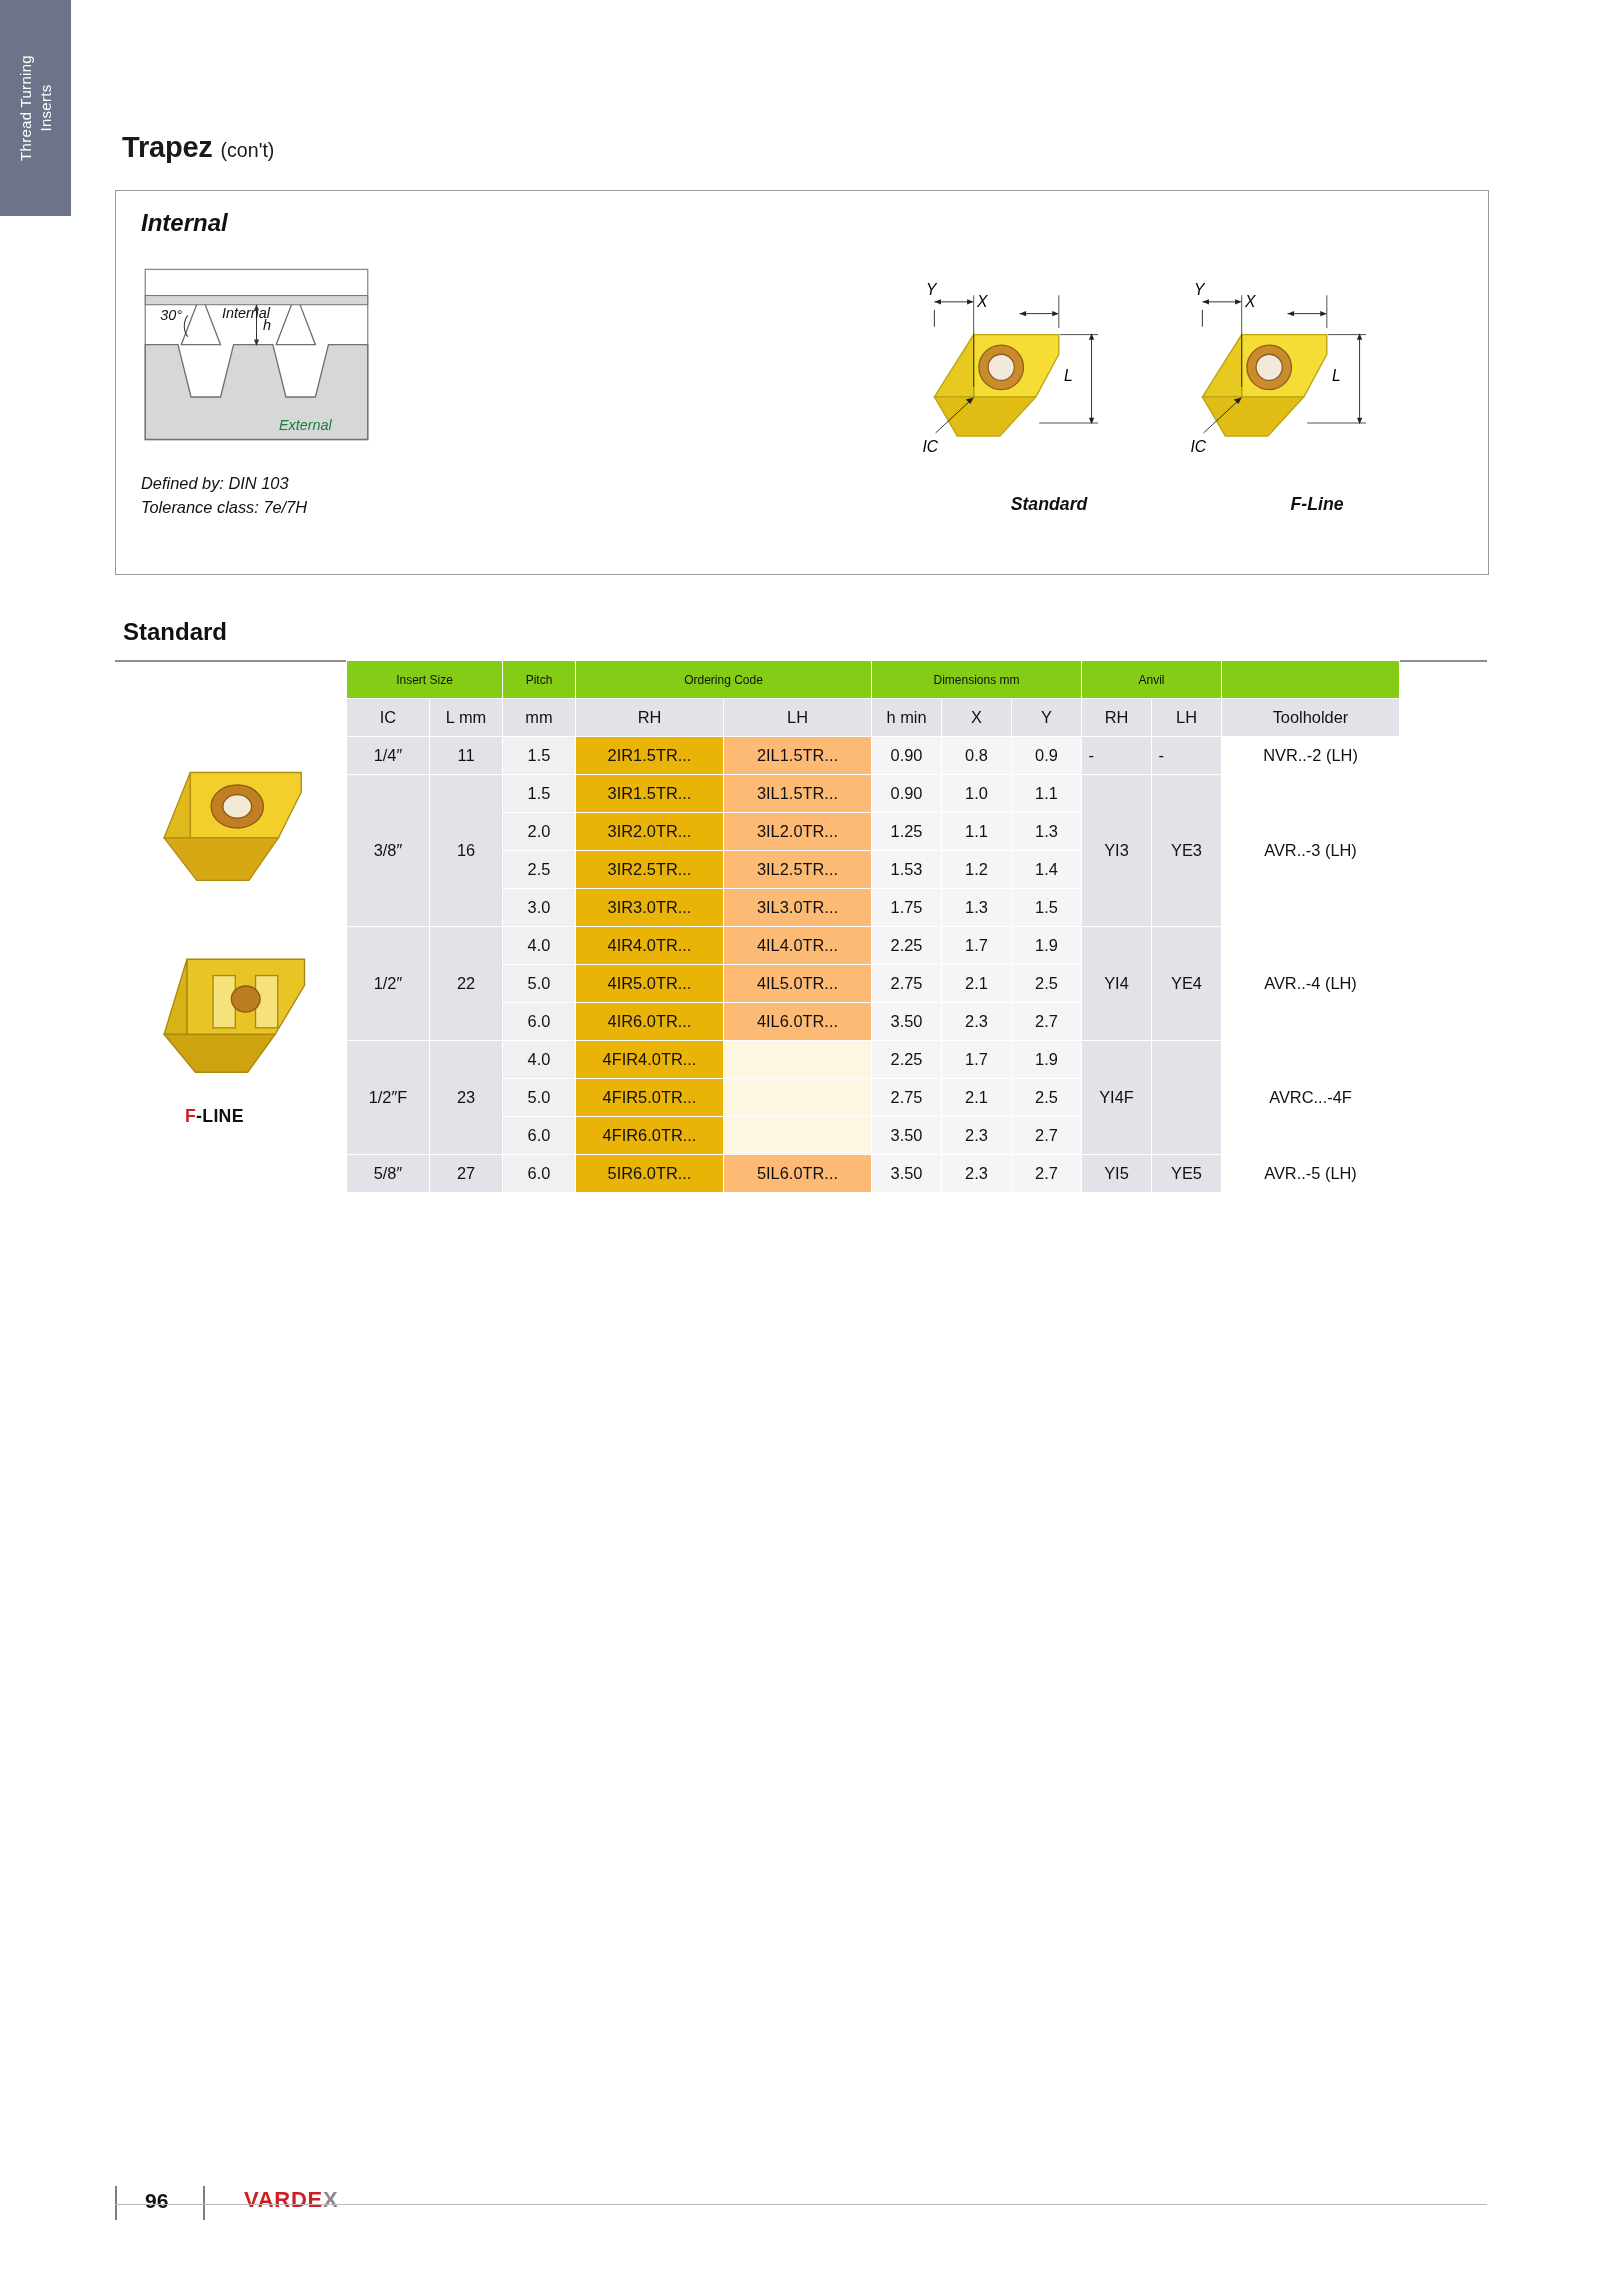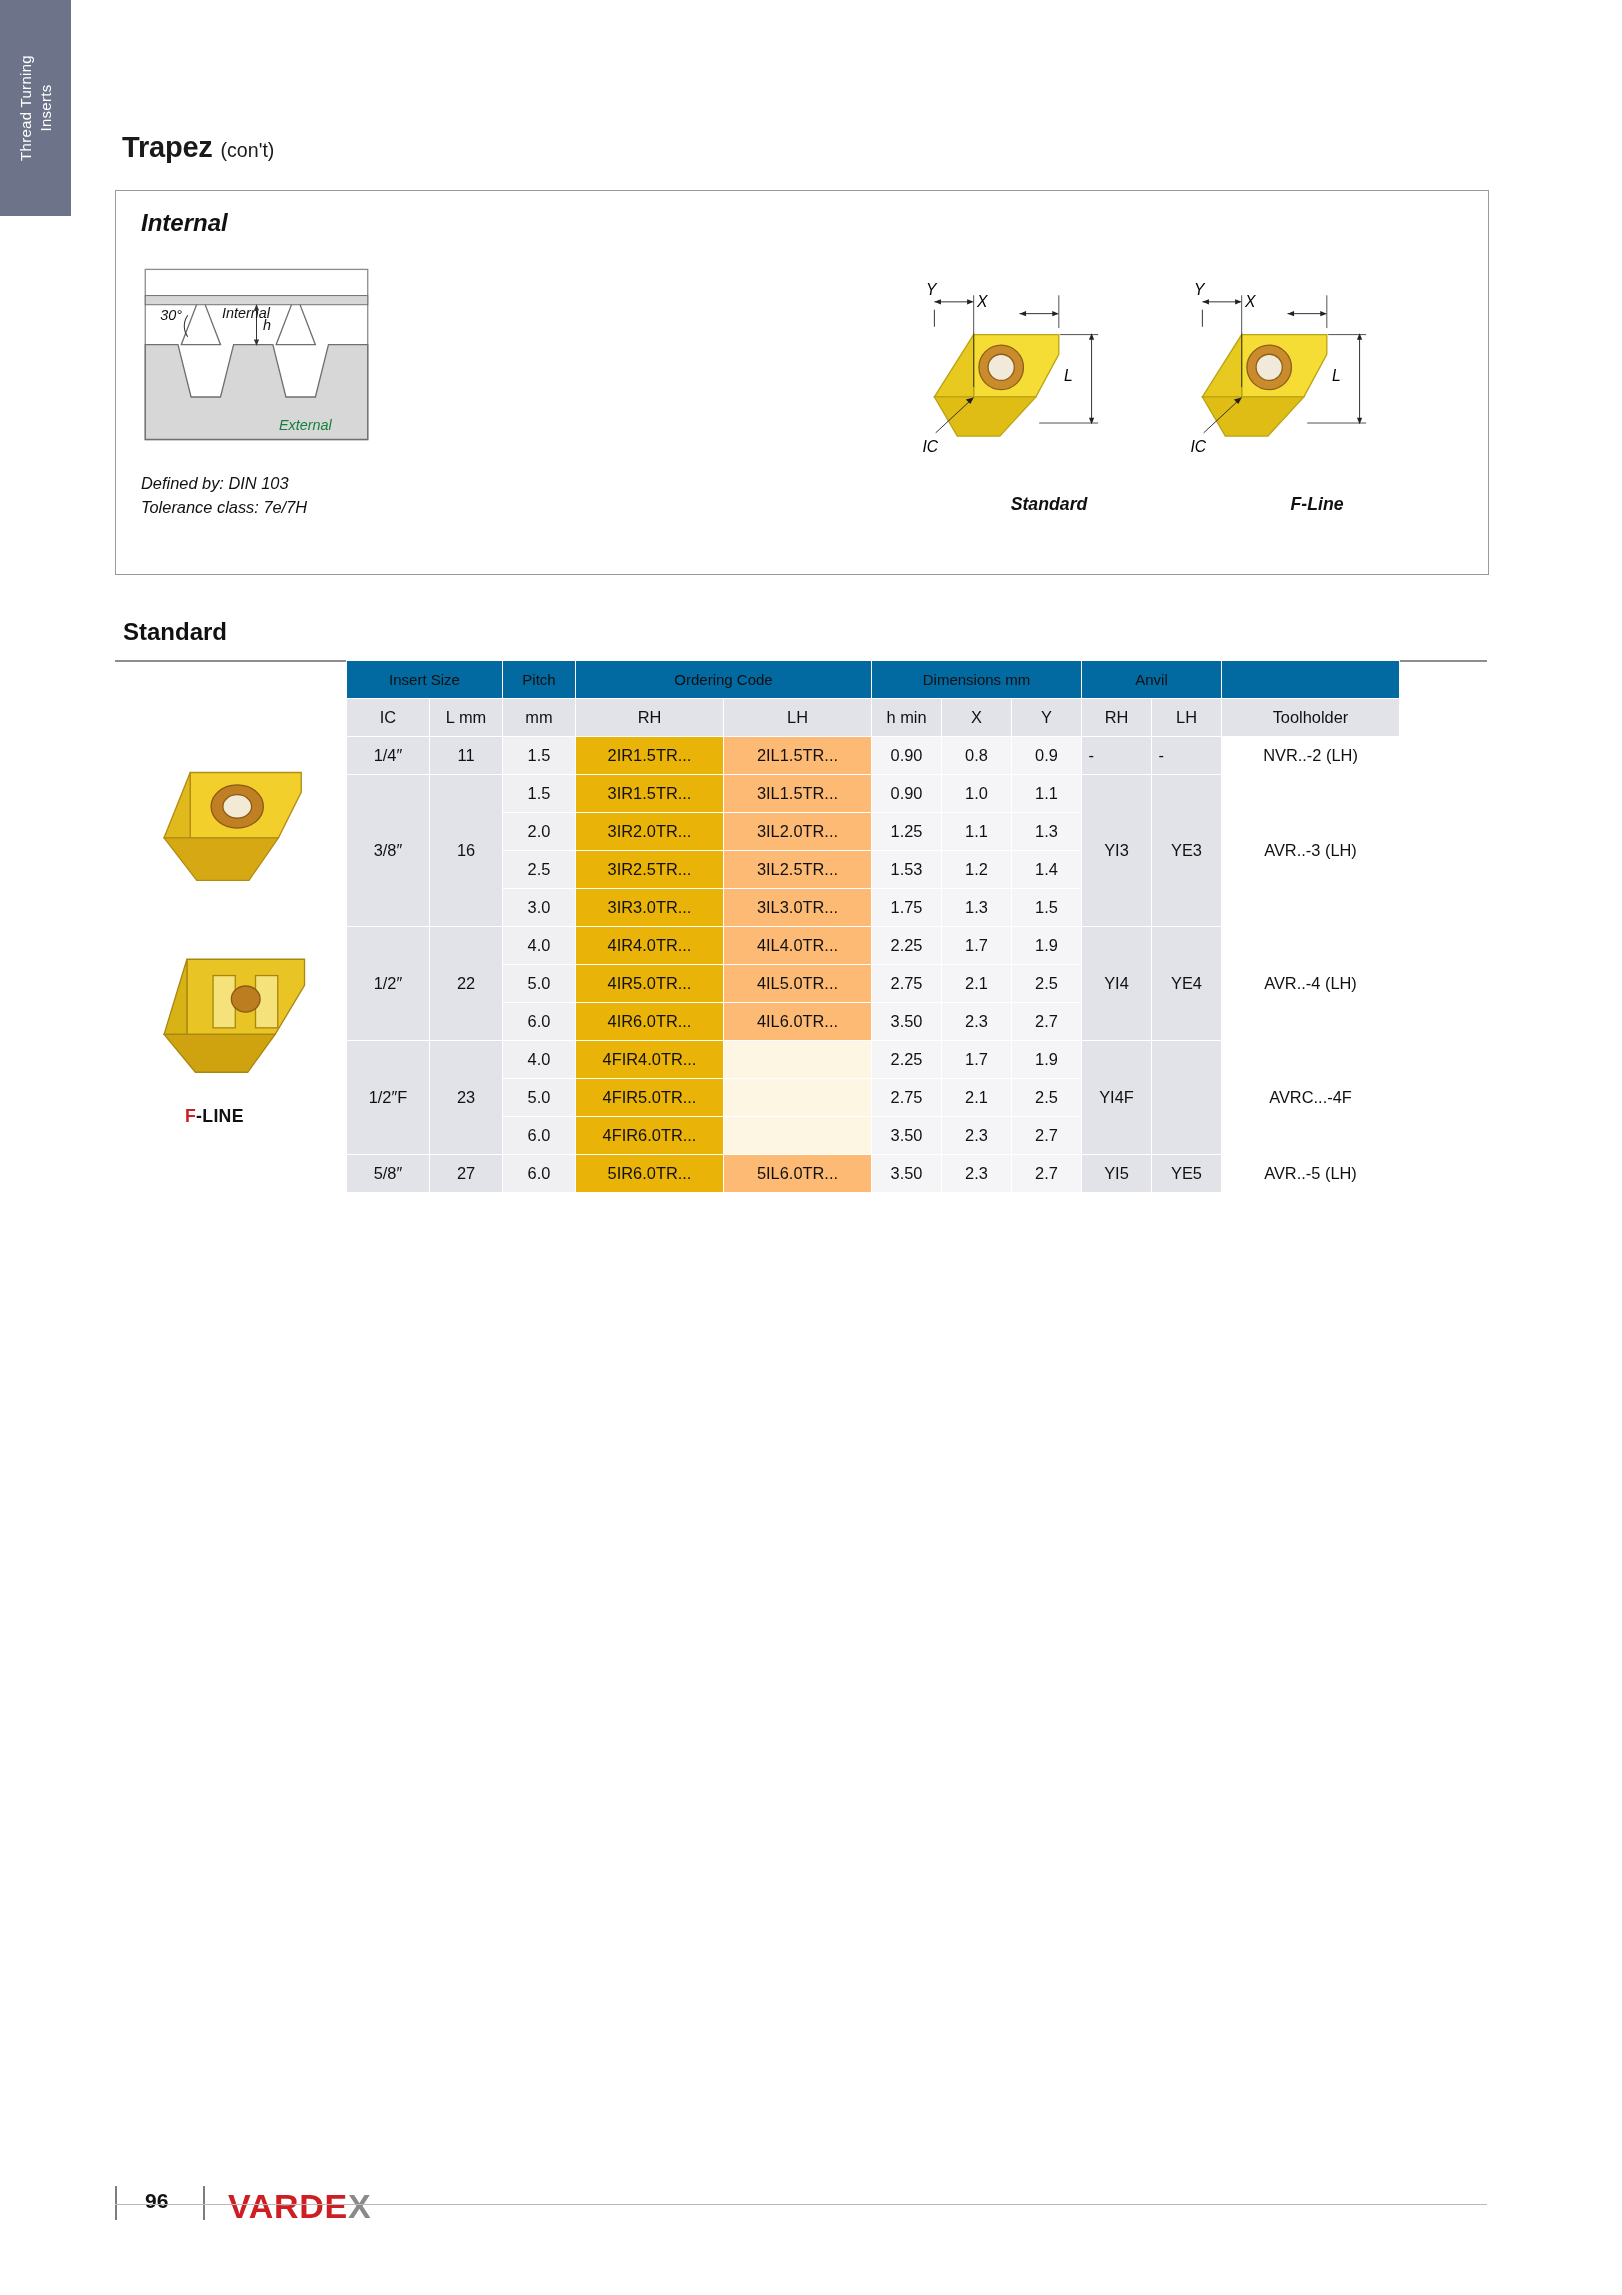--- a/index.html
+++ b/index.html
@@ -160,22 +160,22 @@
   }
   table.main td, table.main th {
     border: 0.7px solid #ffffff;
     text-align: center;
     font-weight: normal;
     padding: 0;
     height: 37px;
     vertical-align: middle;
   }
   .grp-head {
-    background: #0369a1;
-    font-size: 15px;
+    background: #84cc16;
+    font-size: 12px;
     height: 34px;
   }
   .col-head {
     background: #e2e3e9;
     font-weight: bold;
     height: 34px;
   }
   .col-head .light { font-weight: normal; }
   .c-size  { background: #e2e3e9; }
   .c-pitch { background: #f0f0f2; }
@@ -226,23 +226,23 @@
   .brand-sep {
     position: absolute;
     left: 203px;
     top: 2186px;
     width: 2px;
     height: 34px;
     background: #7d7d7d;
   }
   .brand {
     position: absolute;
-    left: 228px;
+    left: 244px;
     top: 2187px;
-    font-size: 34px;
+    font-size: 22px;
     font-weight: bold;
     color: #cf1d24;
     letter-spacing: 0.7px;
   }
   .brand .x-grey { color: #8a8a8a; }
 </style>
 </head>
 <body>
 
 <div class="side-tab">

